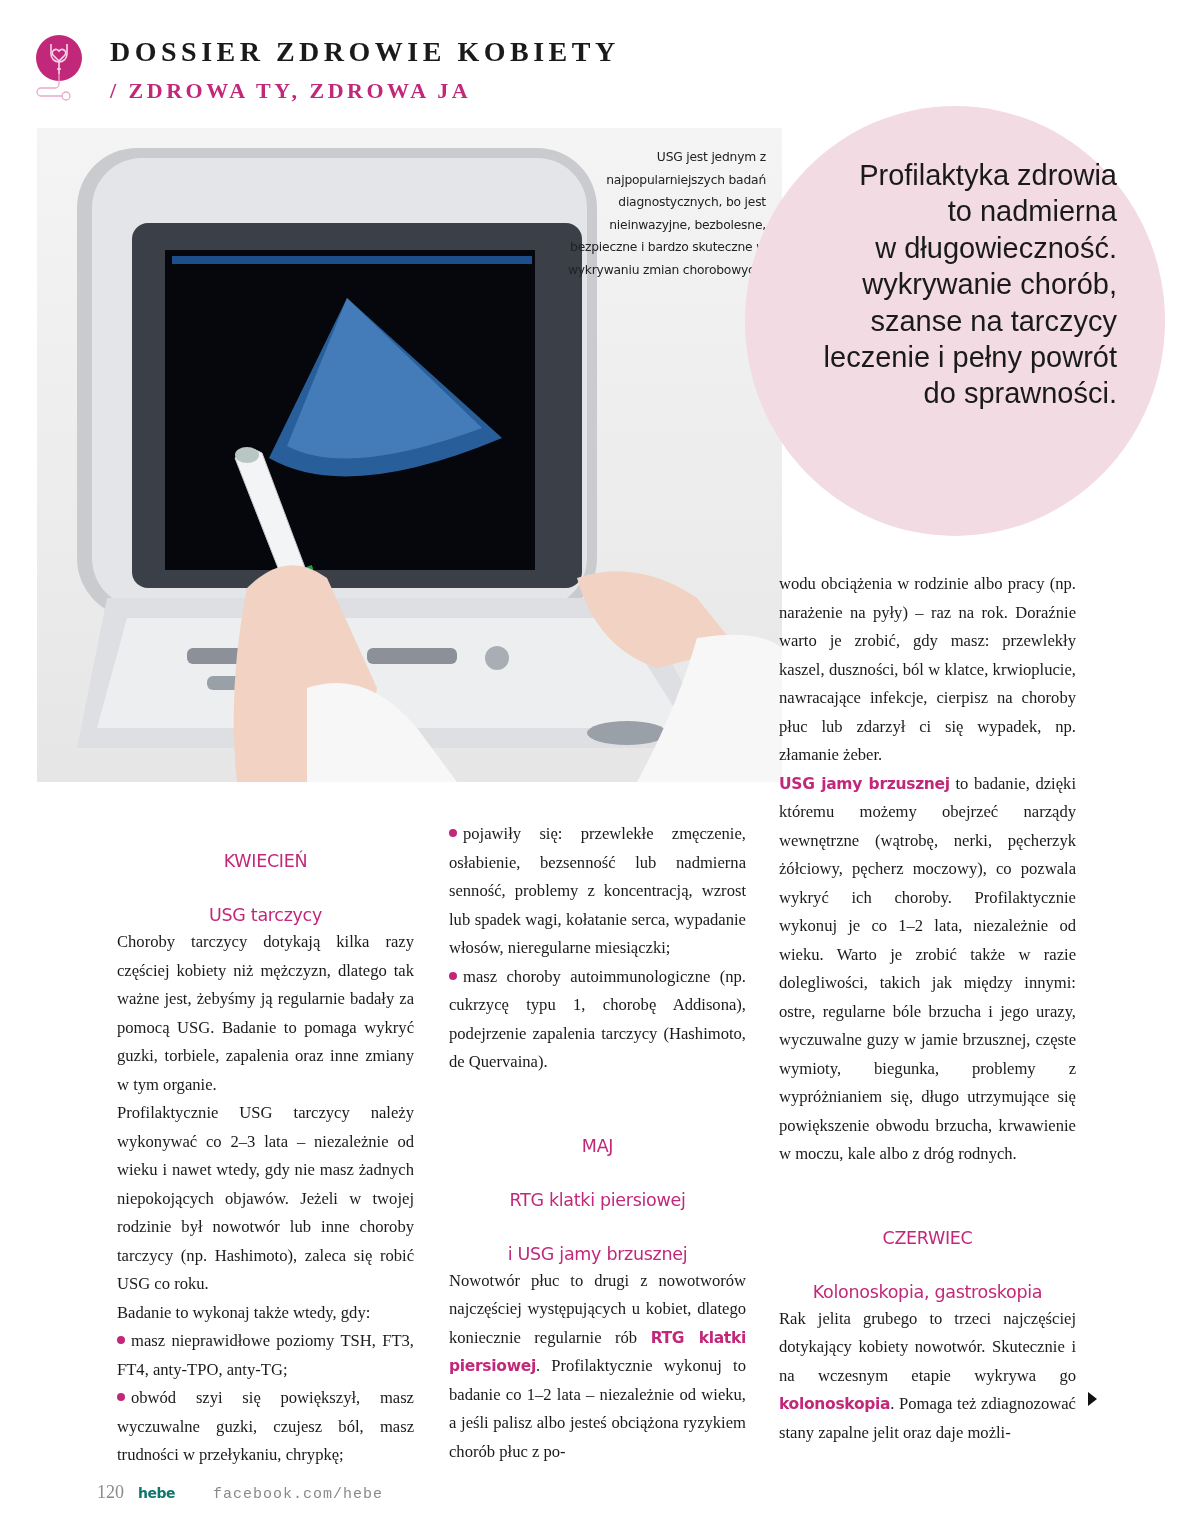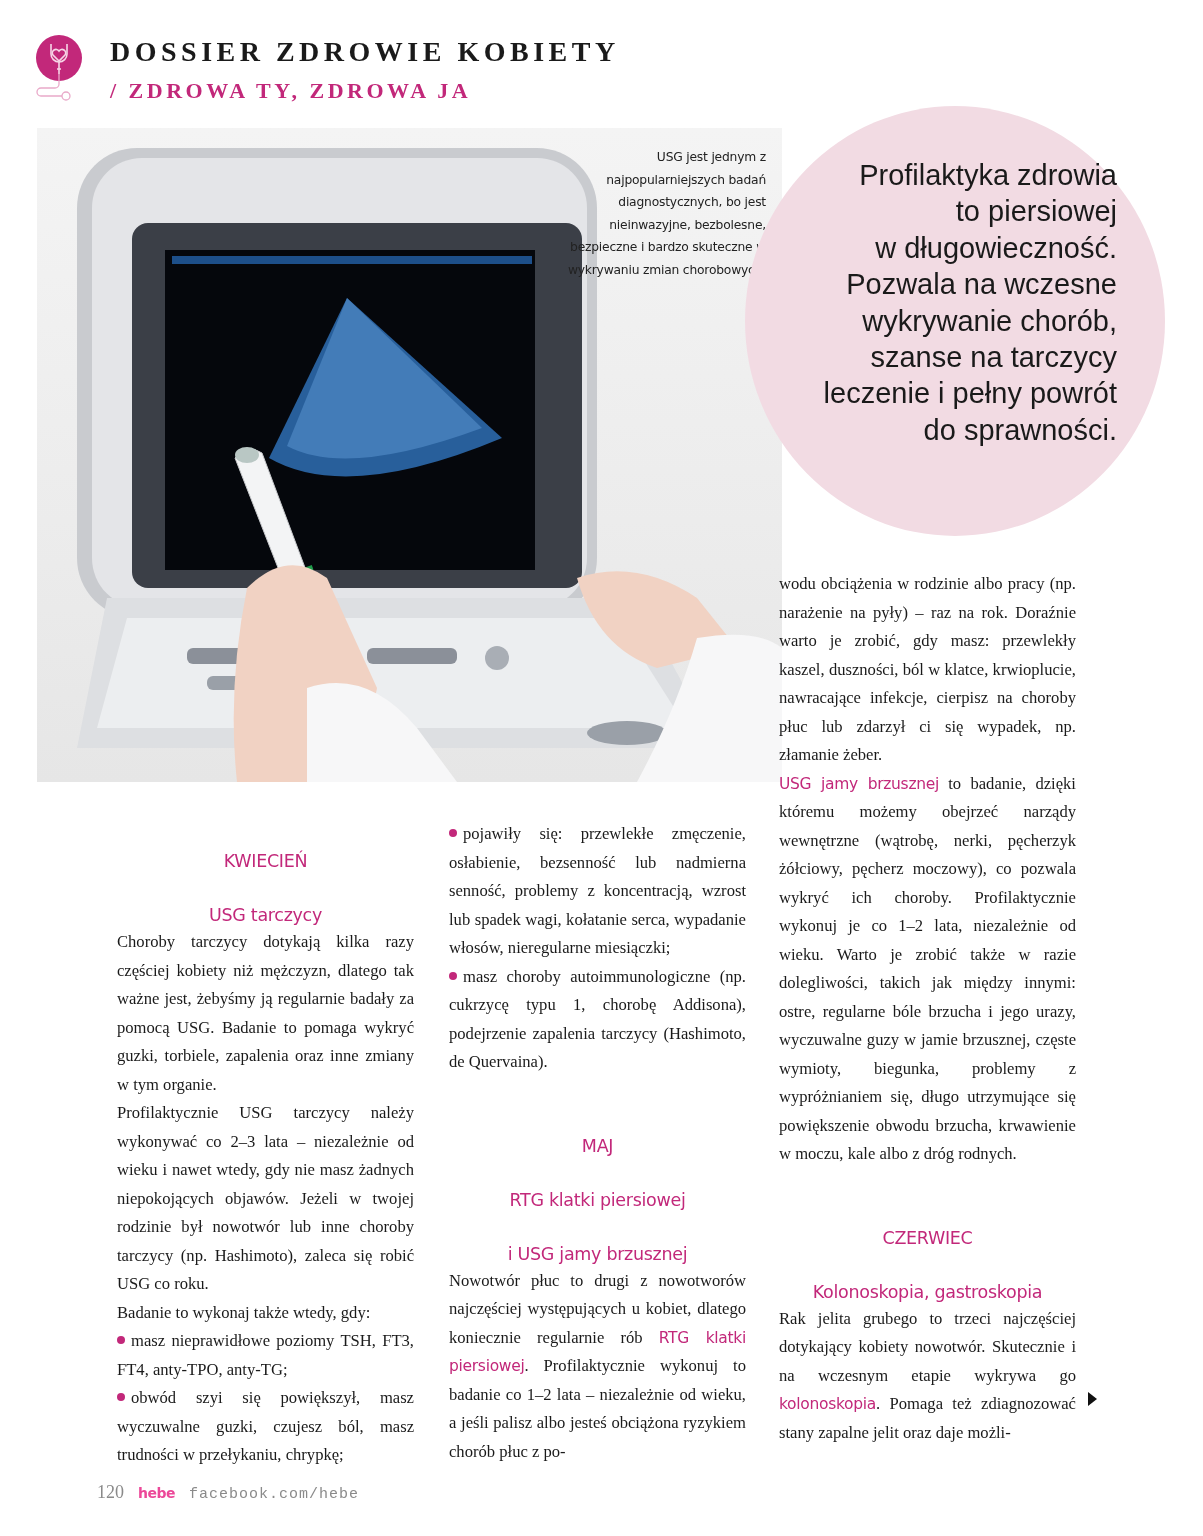--- a/index.html
+++ b/index.html
@@ -20,30 +20,30 @@
     .quote-circle { position: absolute; left: 745px; top: 106px; width: 420px; height: 430px; border-radius: 50%; background: #f2dbe3; }
     .quote-text { position: absolute; left: 745px; top: 157px; width: 372px; text-align: right; font-family: Liberation Sans, sans-serif; font-size: 29px; line-height: 36.4px; color: #1a1a1a; }
 
     
     .col { position: absolute; font-family: "Liberation Serif", serif; font-size: 16.6px; line-height: 28.5px; color: #1a1a1a; text-align: justify; }
     .col p { margin: 0; }
     .col-1 { left: 117px; top: 820px; width: 297px; }
     .col-2 { left: 449px; top: 820px; width: 297px; }
     .col-3 { left: 779px; top: 570px; width: 297px; }
     .sec-head { text-align: center; font-family: "DejaVu Sans", sans-serif; color: #c2287a; font-size: 17.5px; line-height: 26px; letter-spacing: -0.3px; margin-top: 28px; }
-    .hl { font-family: "DejaVu Sans", sans-serif; color: #c2287a; font-size: 15.5px; letter-spacing: -0.3px; }
+    .hl { font-family: "DejaVu Sans", sans-serif; color: #c2287a; font-size: 15.5px; letter-spacing: -0.3px; font-weight: bold; }
     .bullet { display: inline-block; width: 8px; height: 8px; border-radius: 50%; background: #c2287a; margin-right: 6px; vertical-align: 2px; }
     .gap { height: 28px; }
 
     .next-arrow { position: absolute; left: 1088px; top: 1392px; width: 0; height: 0; border-top: 7px solid transparent; border-bottom: 7px solid transparent; border-left: 9px solid #111; }
 
     
     .footer { position: absolute; left: 97px; top: 1482px; display: flex; align-items: baseline; gap: 14px; }
     .footer-page { font-family: "Liberation Serif", serif; font-size: 18px; color: #8a8a8a; }
-    .footer-brand { font-family: "DejaVu Sans", sans-serif; font-weight: bold; font-size: 14px; color: #ec4899; letter-spacing: -0.5px; margin-right: 0; }
+    .footer-brand { font-family: "DejaVu Sans", sans-serif; font-weight: bold; font-size: 14px; color: #0f766e; letter-spacing: -0.5px; margin-right: 24px; }
     .footer-link { font-family: Liberation Mono, monospace; font-size: 15px; color: #8a8a8a; letter-spacing: 1px; }
   </style>
 </head>
 <body>
 
 <div class="header-icon">
   <svg width="60" height="80" viewBox="0 0 60 80">
     <circle cx="33" cy="30" r="23" fill="#c2287a"></circle>
     <path d="M25 16 v10 a8 8 0 0 0 16 0 v-10" fill="none" stroke="#f6d6e6" stroke-width="1.6"></path>
     <path d="M33 33 l-6 -6 a3.5 3.5 0 0 1 6 -4 a3.5 3.5 0 0 1 6 4 z" fill="none" stroke="#f6d6e6" stroke-width="1.6"></path>
@@ -84,23 +84,22 @@
 
     <path d="M270 560 Q330 540 380 600 L420 654 L270 654 Z" fill="#f7f7f8"></path>
     <path d="M660 510 Q720 500 745 520 L745 654 L600 654 Q640 580 660 510 Z" fill="#f7f7f8"></path>
   </svg>
   <div class="photo-caption">USG jest jednym z najpopularniejszych badań diagnostycznych, bo jest nieinwazyjne, bezbolesne, bezpieczne i bardzo skuteczne w wykrywaniu zmian chorobowych.</div>
 </div>
 
 <div class="quote-circle"></div>
 <div class="quote-text">
   <div>Profilaktyka zdrowia</div>
-  <div>to piersiowej</div>
+  <div>to nadmierna</div>
   <div>w długowieczność.</div>
-  <div>Pozwala na wczesne</div>
   <div>wykrywanie chorób,</div>
   <div>szanse na tarczycy</div>
   <div>leczenie i pełny powrót</div>
   <div>do sprawności.</div>
 </div>
 
 <div class="col col-1">
   <div class="sec-head">KWIECIEŃ</div>
   <div class="sec-head">USG tarczycy</div>
   <p>Choroby tarczycy dotykają kilka razy częściej kobiety niż mężczyzn, dlatego tak ważne jest, żebyśmy ją regularnie badały za pomocą USG. Badanie to pomaga wykryć guzki, torbiele, zapalenia oraz inne zmiany w tym organie.</p>

